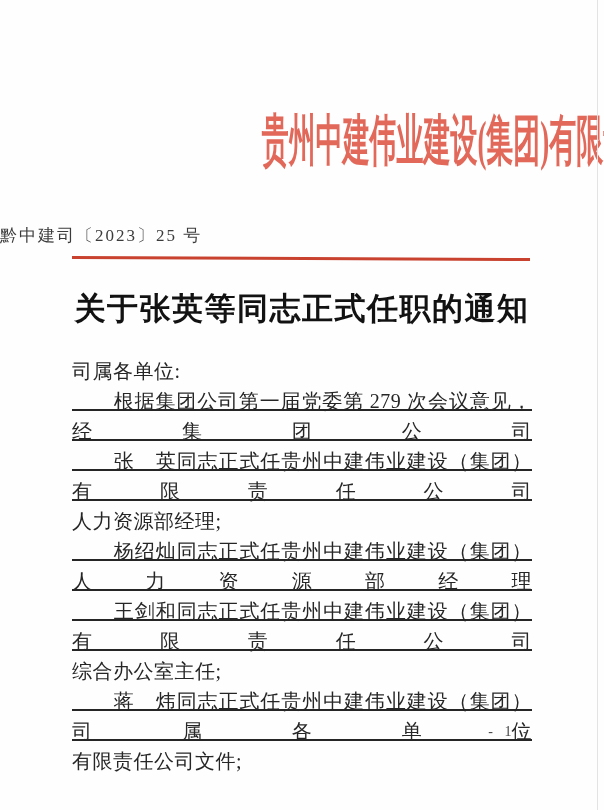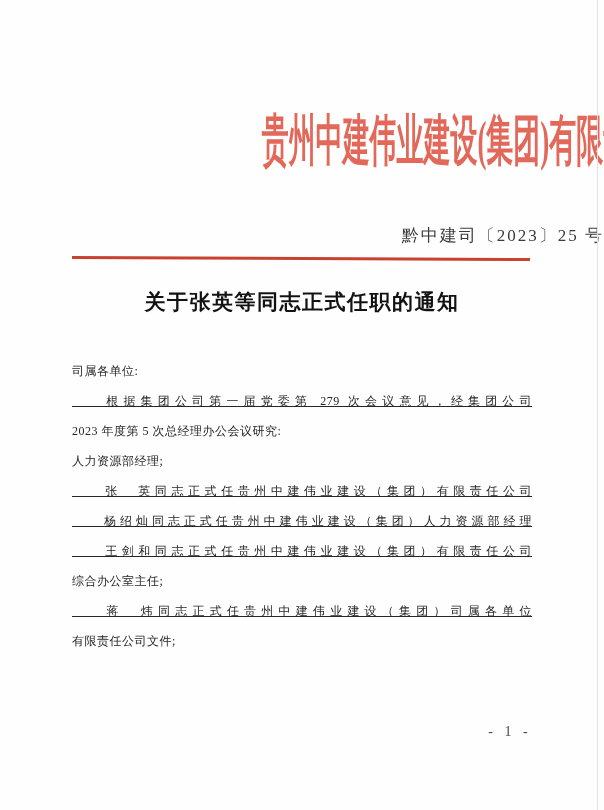--- a/index.html
+++ b/index.html
@@ -31,39 +31,39 @@
     display: inline-block;
     font-size: 55px; font-weight: bold;
     color: var(--header-red, #e2685a);
     letter-spacing: 0px;
     transform: scaleX(0.49);
     transform-origin: center center;
     font-family: "Liberation Serif", "DejaVu Serif", serif;
   }
   .doc-number {
     position: absolute; top: 224px; left: 0; right: 0;
-    text-align: right;
+    text-align: left;
     font-size: 17px; letter-spacing: 2px;
     color: #3b3b3b;
   }
   .red-rule {
     position: absolute; top: 257px; left: 72px; width: 458px; height: 3px;
     background: var(--rule-red, #c8422f);
     transform: rotate(0.25deg);
   }
   .doc-title {
     position: absolute; top: 288px; left: 0; right: 0;
     text-align: center;
-    font-size: 21px; font-weight: bold; letter-spacing: 1.5px;
+    font-size: 31px; font-weight: bold; letter-spacing: 1.5px;
     color: #121212;
     font-family: Liberation Sans, sans-serif;
   }
   .body-text {
     position: absolute; top: 356px; left: 72px; width: 460px;
-    font-size: 12px; line-height: 30px;
+    font-size: 20px; line-height: 30px;
     color: var(--text-dark, #262626);
     letter-spacing: 0.5px;
   }
   .body-line { white-space: nowrap; }
   .body-line.full {
     white-space: normal;
     text-align: justify;
     text-align-last: justify;
     text-decoration: underline;
   }
@@ -85,23 +85,22 @@
 
   <div class="doc-number">黔中建司〔2023〕25 号</div>
 
   <div class="red-rule"></div>
 
   <div class="doc-title">关于张英等同志正式任职的通知</div>
 
   <div class="body-text">
     <div class="body-line">司属各单位:</div>
     <div class="body-line full">　　根据集团公司第一届党委第 279 次会议意见，经集团公司</div>
-    <div class="body-line">2023 年度第 5 次总经理办公会议研究:</div>
+    <div class="body-line full">　　张　英同志正式任贵州中建伟业建设（集团）有限责任公司</div>
     <div class="body-line">人力资源部经理;</div>
-    <div class="body-line full">　　张　英同志正式任贵州中建伟业建设（集团）有限责任公司</div>
     <div class="body-line full">　　杨绍灿同志正式任贵州中建伟业建设（集团）人力资源部经理</div>
     <div class="body-line full">　　王剑和同志正式任贵州中建伟业建设（集团）有限责任公司</div>
     <div class="body-line">综合办公室主任;</div>
     <div class="body-line full">　　蒋　炜同志正式任贵州中建伟业建设（集团）司属各单位</div>
     <div class="body-line">有限责任公司文件;</div>
   </div>
 
   <div class="page-number">- 1 -</div>
 
   <div class="scan-edge-right"></div>

